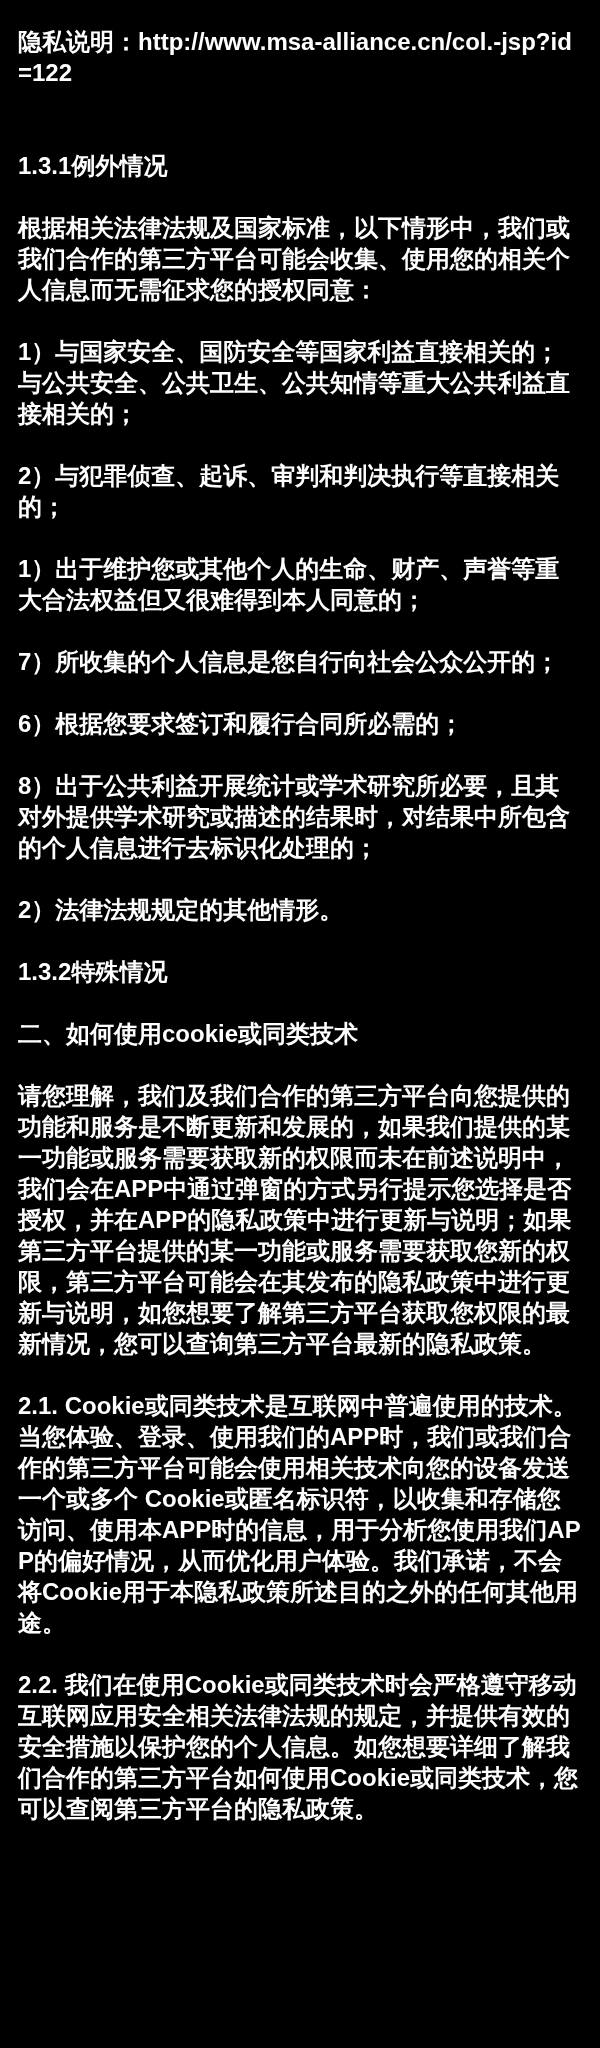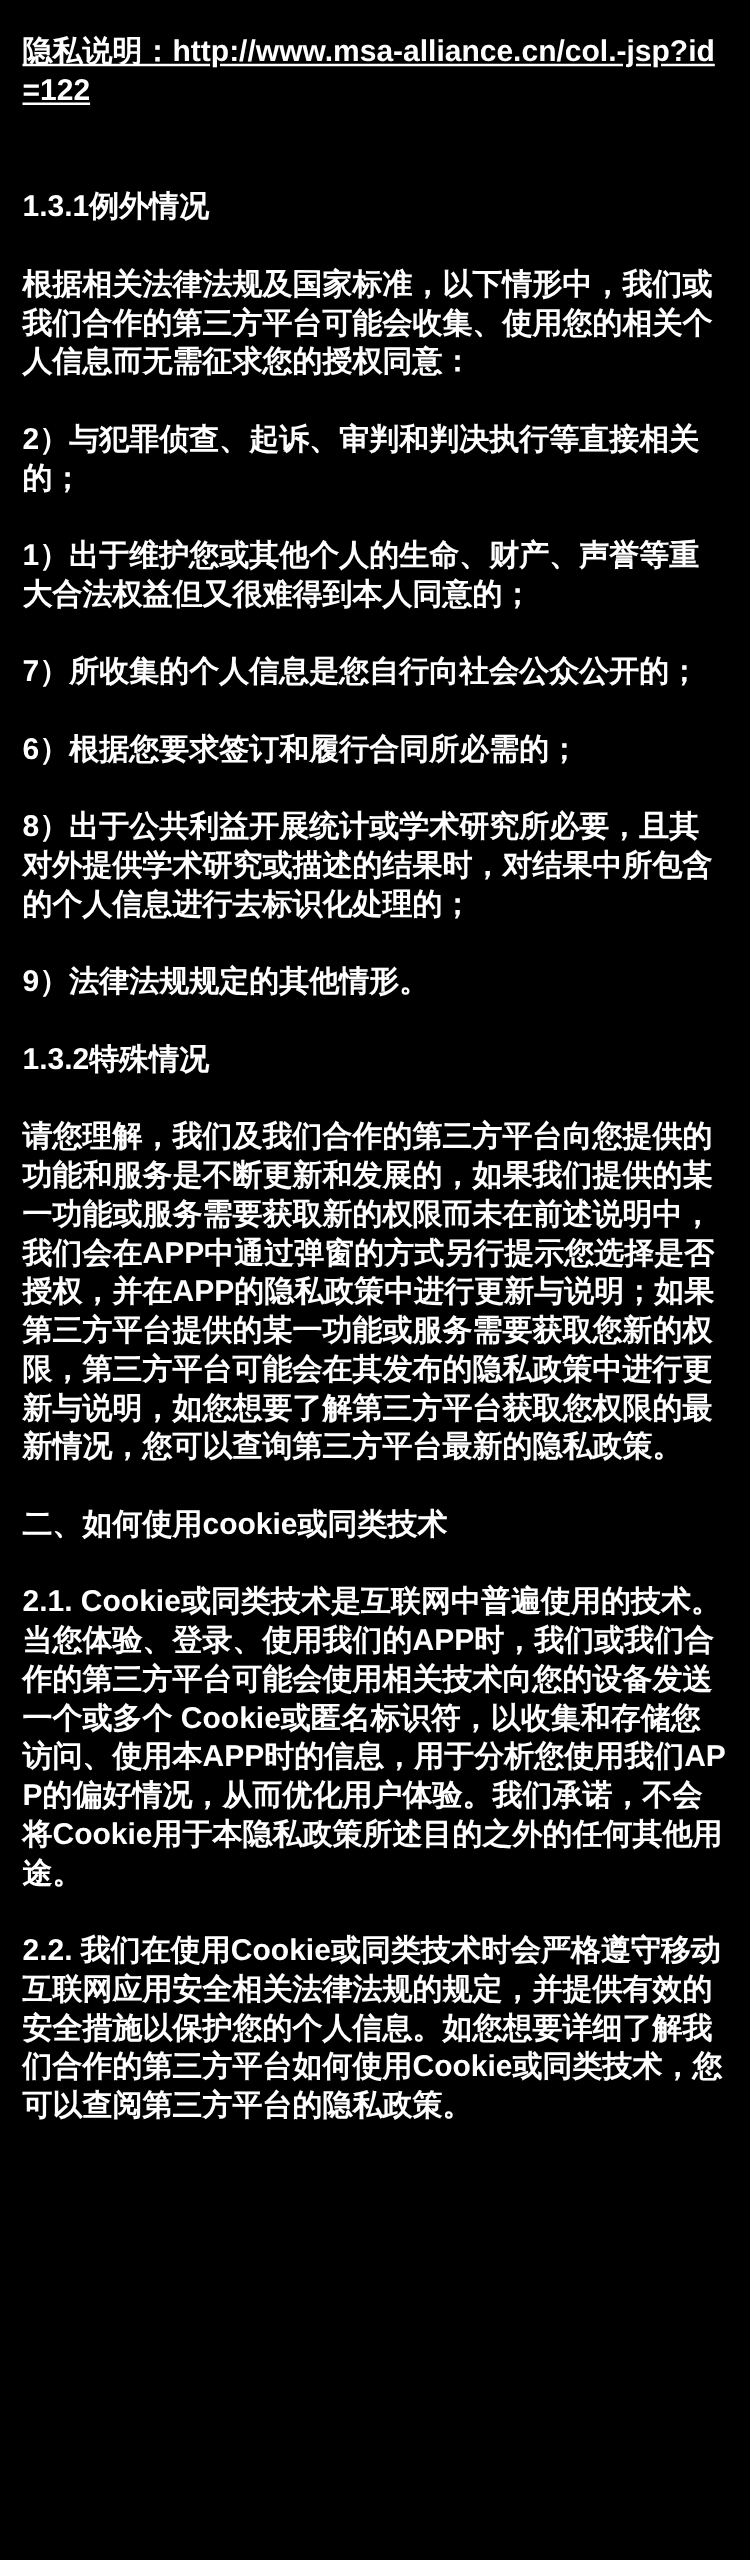--- a/index.html
+++ b/index.html
@@ -25,34 +25,34 @@
     line-break: anywhere;
     overflow-wrap: anywhere;
     overflow: hidden;
   }
   .para {
     margin: 0 0 31px 0;
     padding: 0;
   }
   .para.gap2 {
     margin-bottom: 62px;
-    text-decoration: underline;
   }
 </style>
 </head>
 <body>
 
 <div class="doc">
   <p class="para gap2">隐私说明：http://www.msa-alliance.cn/col.-jsp?id=122</p>
   <p class="para">1.3.1例外情况</p>
   <p class="para">根据相关法律法规及国家标准，以下情形中，我们或我们合作的第三方平台可能会收集、使用您的相关个人信息而无需征求您的授权同意：</p>
+  <p class="para">1）与国家安全、国防安全等国家利益直接相关的；与公共安全、公共卫生、公共知情等重大公共利益直接相关的；</p>
   <p class="para">2）与犯罪侦查、起诉、审判和判决执行等直接相关的；</p>
   <p class="para">1）出于维护您或其他个人的生命、财产、声誉等重大合法权益但又很难得到本人同意的；</p>
   <p class="para">7）所收集的个人信息是您自行向社会公众公开的；</p>
   <p class="para">6）根据您要求签订和履行合同所必需的；</p>
   <p class="para">8）出于公共利益开展统计或学术研究所必要，且其对外提供学术研究或描述的结果时，对结果中所包含的个人信息进行去标识化处理的；</p>
-  <p class="para">9）法律法规规定的其他情形。</p>
+  <p class="para">2）法律法规规定的其他情形。</p>
   <p class="para">1.3.2特殊情况</p>
+  <p class="para">二、如何使用cookie或同类技术</p>
   <p class="para">请您理解，我们及我们合作的第三方平台向您提供的功能和服务是不断更新和发展的，如果我们提供的某一功能或服务需要获取新的权限而未在前述说明中，我们会在APP中通过弹窗的方式另行提示您选择是否授权，并在APP的隐私政策中进行更新与说明；如果第三方平台提供的某一功能或服务需要获取您新的权限，第三方平台可能会在其发布的隐私政策中进行更新与说明，如您想要了解第三方平台获取您权限的最新情况，您可以查询第三方平台最新的隐私政策。</p>
-  <p class="para">二、如何使用cookie或同类技术</p>
   <p class="para">2.1. Cookie或同类技术是互联网中普遍使用的技术。当您体验、登录、使用我们的APP时，我们或我们合作的第三方平台可能会使用相关技术向您的设备发送一个或多个 Cookie或匿名标识符，以收集和存储您访问、使用本APP时的信息，用于分析您使用我们APP的偏好情况，从而优化用户体验。我们承诺，不会将Cookie用于本隐私政策所述目的之外的任何其他用途。</p>
   <p class="para">2.2. 我们在使用Cookie或同类技术时会严格遵守移动互联网应用安全相关法律法规的规定，并提供有效的安全措施以保护您的个人信息。如您想要详细了解我们合作的第三方平台如何使用Cookie或同类技术，您可以查阅第三方平台的隐私政策。</p>
 </div>
 
 </body></html>

